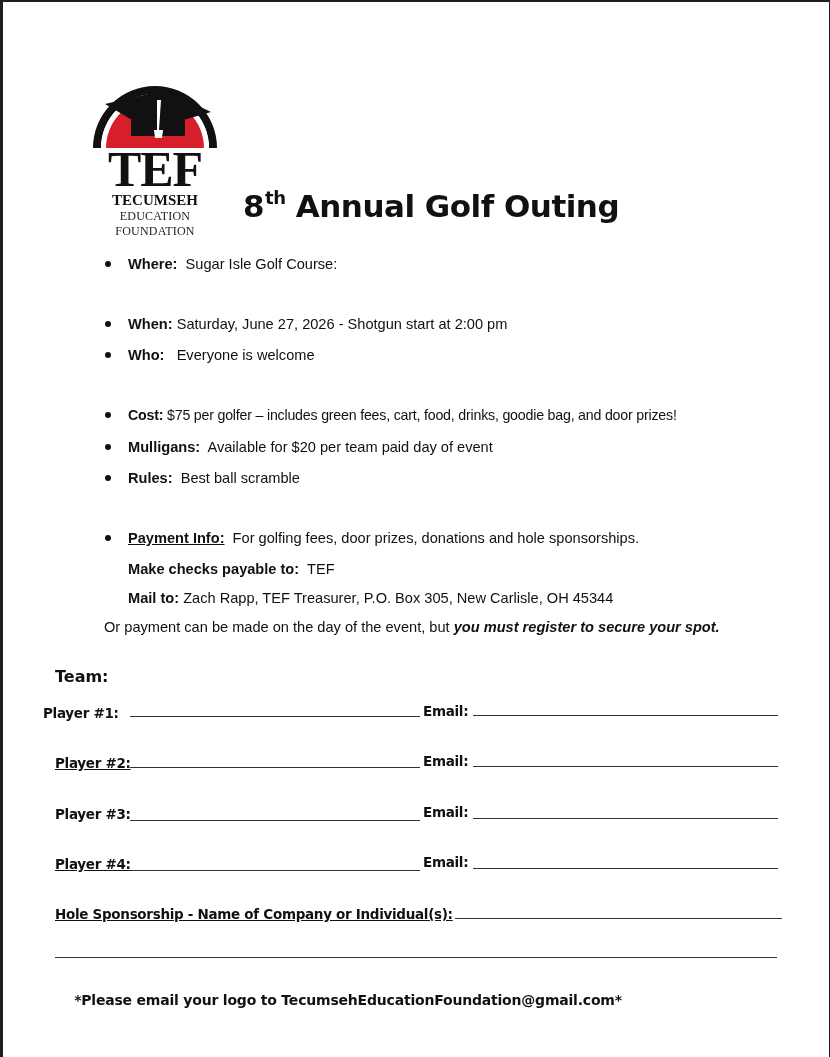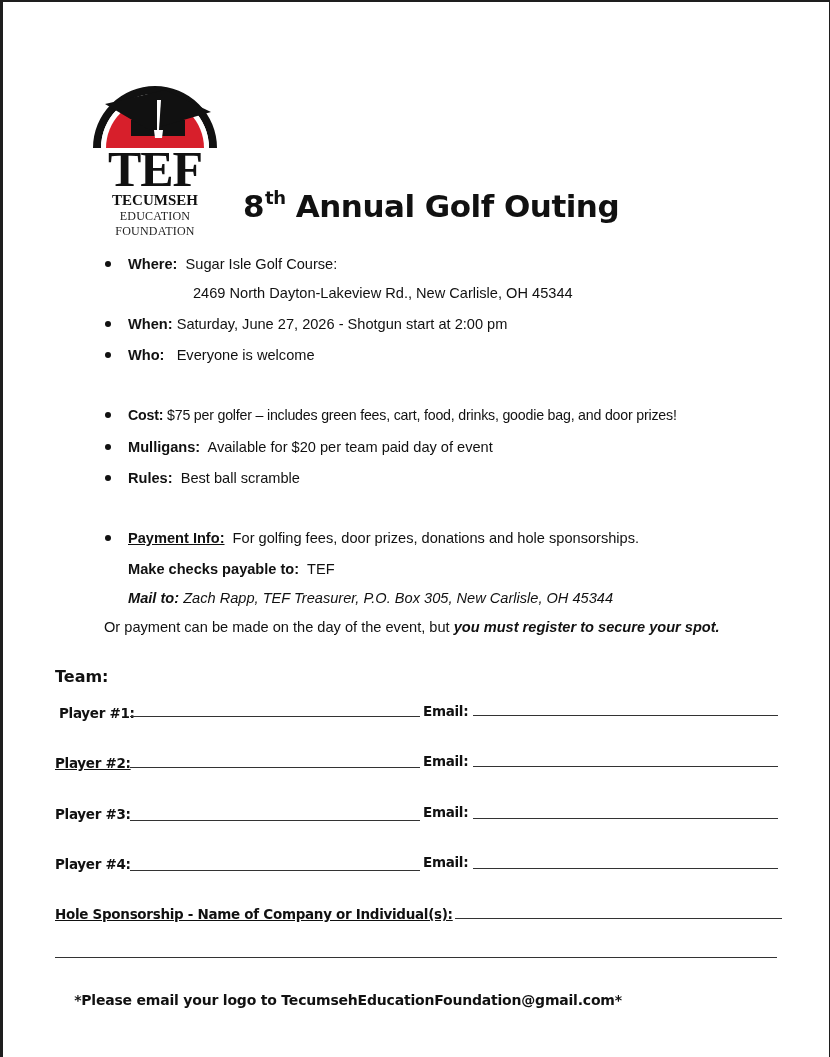--- a/index.html
+++ b/index.html
@@ -91,23 +91,20 @@
     <div class="logo-sub">EDUCATION FOUNDATION</div>
   </div>
 
   <div class="title"><span>8</span><sup>th</sup> <span>Annual Golf Outing</span></div>
 
   <div class="row" style="top:253px;">
     <span class="bullet"></span>
     <span class="k">Where:</span>&nbsp;
     <span>Sugar Isle Golf Course:</span>
   </div>
-  <div class="row" style="top:282px; left:190px;">
-    <span>2469 North Dayton-Lakeview Rd., New Carlisle, OH 45344</span>
-  </div>
   <div class="row" style="top:313px;">
     <span class="bullet"></span>
     <span class="k">When:</span>
     <span>Saturday, June 27, 2026 - Shotgun start at 2:00 pm</span>
   </div>
   <div class="row" style="top:344px;">
     <span class="bullet"></span>
     <span class="k">Who:</span>&nbsp;&nbsp;
     <span>Everyone is welcome</span>
   </div>
@@ -128,46 +125,46 @@
   </div>
   <div class="row" style="top:527px;">
     <span class="bullet"></span>
     <span class="k u">Payment Info:</span>&nbsp;
     <span>For golfing fees, door prizes, donations and hole sponsorships.</span>
   </div>
   <div class="row" style="top:558px;">
     <span class="k">Make checks payable to:</span>&nbsp;
     <span>TEF</span>
   </div>
-  <div class="row" style="top:587px;font-style:italic;">
+  <div class="row" style="top:587px;">
     <span class="k">Mail to:</span>
     <span>Zach Rapp, TEF Treasurer, P.O. Box 305, New Carlisle, OH 45344</span>
   </div>
   <div class="row note" style="top:616px;">
     <span>Or payment can be made on the day of the event, but </span><em>you must register to secure your spot.</em>
   </div>
 
   <div class="team-h">Team:</div>
 
-  <div class="flabel" style="left:56px; top:703px;">Player #1:</div>
+  <div class="flabel" style="left:40px; top:703px;">Player #1:</div>
   <div class="fline" style="left:127px; width:290px; top:714px;"></div>
   <div class="flabel" style="left:420px; top:701px;">Email:</div>
   <div class="fline" style="left:470px; width:305px; top:713px;"></div>
 
   <div class="flabel" style="left:52px; top:753px;text-decoration:underline;">Player #2:</div>
   <div class="fline" style="left:127px; width:290px; top:765px;"></div>
   <div class="flabel" style="left:420px; top:751px;">Email:</div>
   <div class="fline" style="left:470px; width:305px; top:764px;"></div>
 
   <div class="flabel" style="left:52px; top:804px;">Player #3:</div>
   <div class="fline" style="left:127px; width:290px; top:818px;"></div>
   <div class="flabel" style="left:420px; top:802px;">Email:</div>
   <div class="fline" style="left:470px; width:305px; top:816px;"></div>
 
-  <div class="flabel" style="left:52px; top:854px;">Player #4:</div>
+  <div class="flabel" style="left:52px; top:854px;text-decoration:underline;">Player #4:</div>
   <div class="fline" style="left:127px; width:290px; top:868px;"></div>
   <div class="flabel" style="left:420px; top:852px;">Email:</div>
   <div class="fline" style="left:470px; width:305px; top:866px;"></div>
 
   <div class="flabel" style="left:52px; top:904px;text-decoration:underline;">Hole Sponsorship - Name of Company or Individual(s):</div>
   <div class="fline" style="left:452px; width:327px; top:916px;"></div>
   <div class="fline" style="left:52px; width:722px; top:955px;"></div>
 
   <div class="footer-note">*Please email your logo to TecumsehEducationFoundation@gmail.com*</div>
 </div>

